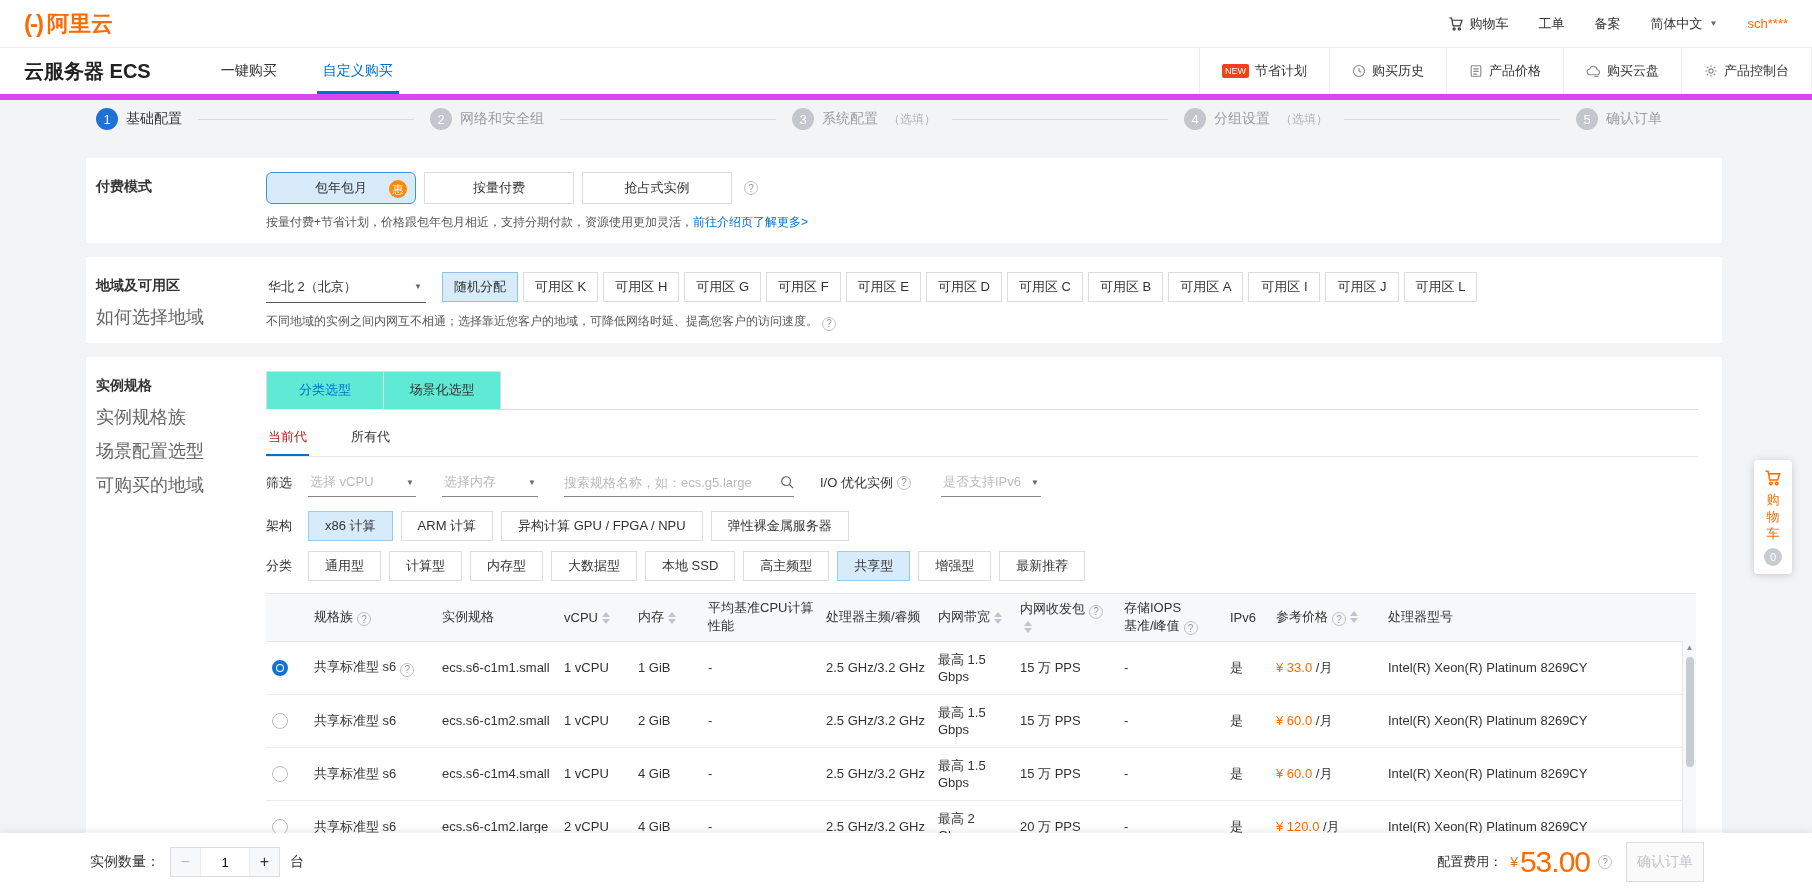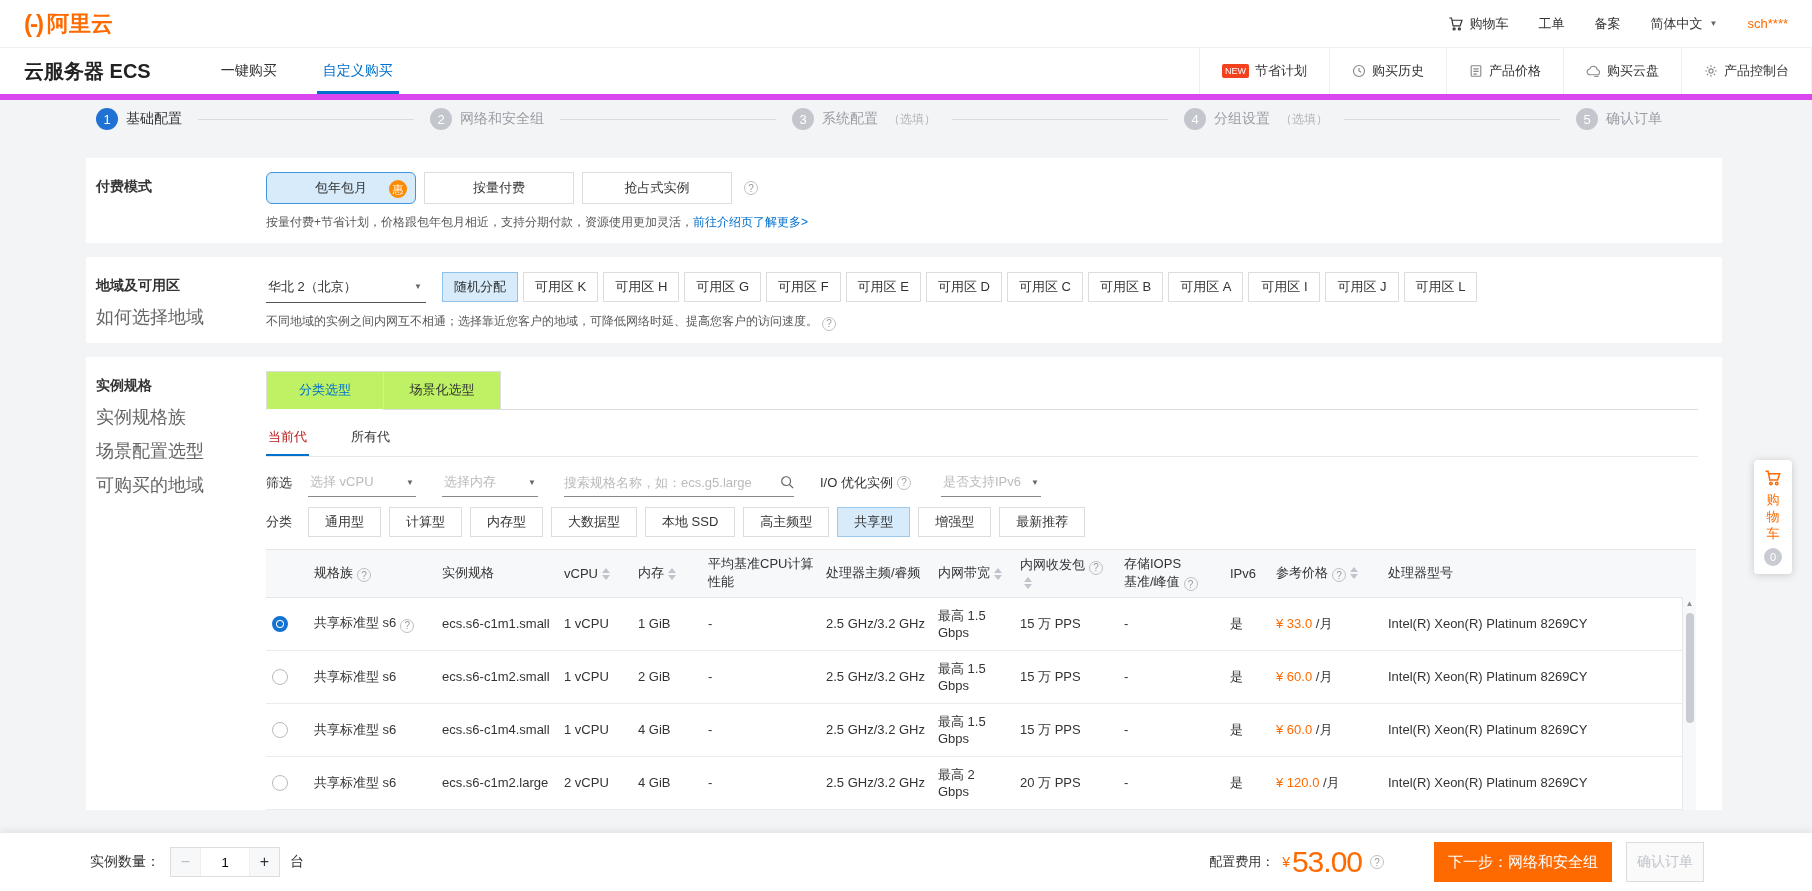--- a/index.html
+++ b/index.html
@@ -74,21 +74,21 @@
     align-items:center; justify-content:space-between; margin-right:16px; cursor:pointer;
     font-size:13px; padding:0 4px 0 2px; flex:none; }
   .zone-btn { height:30px; padding:0 11px; min-width:72px; border:1px solid #ddd; background:#fff;
     display:flex; align-items:center; justify-content:center; font-size:13px; margin-right:5px; cursor:pointer; }
   .zone-btn.sel { background:#d7ebfb; border-color:#8fc1ea; }
 
   
   .tabs { display:flex; border-bottom:1px solid #ddd; }
   .tab { width:118px; height:38px; display:flex; align-items:center; justify-content:center;
     border:1px solid #ddd; border-bottom:none; margin-right:-1px; font-size:13px; cursor:pointer;
-    background:#bef264; position:relative; }
+    background:#5eead4; position:relative; }
   .tab.active { color:#0070cc; }
   .tab.active::after { content:""; position:absolute; left:0; right:0; bottom:-1px; height:1px; background:#fff; }
   .gen-tabs { display:flex; gap:40px; border-bottom:1px solid #e8e8e8; margin-top:12px; }
   .gen-tab { padding:6px 2px 8px; font-size:13px; cursor:pointer; color:#333; }
   .gen-tab.active { color:#b91c1c; border-bottom:2px solid #0070cc; }
 
   
   .frow { display:flex; align-items:center; margin-top:12px; }
   .frow-label { width:42px; font-size:13px; color:#333; flex:none; }
   .uselect { border-bottom:1px solid #888; height:28px; display:flex; align-items:center;
@@ -369,20 +369,27 @@
           <span class="io-label">
             <span>I/O 优化实例</span>
             <span class="q">?</span>
           </span>
           <div class="uselect" style="width:100px;">
             <span>是否支持IPv6</span>
             <span class="caret">▼</span>
           </div>
         </div>
 
+        <div class="chip-row mt14">
+          <span class="frow-label">架构</span>
+          <div class="chip sel">x86 计算</div>
+          <div class="chip">ARM 计算</div>
+          <div class="chip">异构计算 GPU / FPGA / NPU</div>
+          <div class="chip">弹性裸金属服务器</div>
+        </div>
 
         <div class="chip-row mt10">
           <span class="frow-label">分类</span>
           <div class="chip">通用型</div>
           <div class="chip">计算型</div>
           <div class="chip">内存型</div>
           <div class="chip">大数据型</div>
           <div class="chip">本地 SSD</div>
           <div class="chip">高主频型</div>
           <div class="chip sel">共享型</div>
@@ -521,21 +528,20 @@
       <span class="sbtn minus">−</span>
       <input value="1" style="">
       <span class="sbtn plus">+</span>
     </div>
     <span class="qty-unit">台</span>
     <div class="fee">
       <span class="fee-label">配置费用：</span>
       <span class="fee-cur">¥</span>
       <span class="fee-amt">53.00</span>
       <span class="q" style="margin-left:8px;">?</span>
-      <button class="next-btn">下一步：网络和安全组</button>
       <button class="confirm-btn">确认订单</button>
     </div>
   </div>
 
   <div class="fcart">
     <span class="picon">
       <svg width="20" height="20" viewBox="0 0 24 24" fill="none" stroke="#ff6a00" stroke-width="1.8">
           <path d="M3 4h3l2.2 10.5h9.3L20 7H7"></path>
           <circle cx="9.5" cy="18.5" r="1.5"></circle>
           <circle cx="16.5" cy="18.5" r="1.5"></circle>

